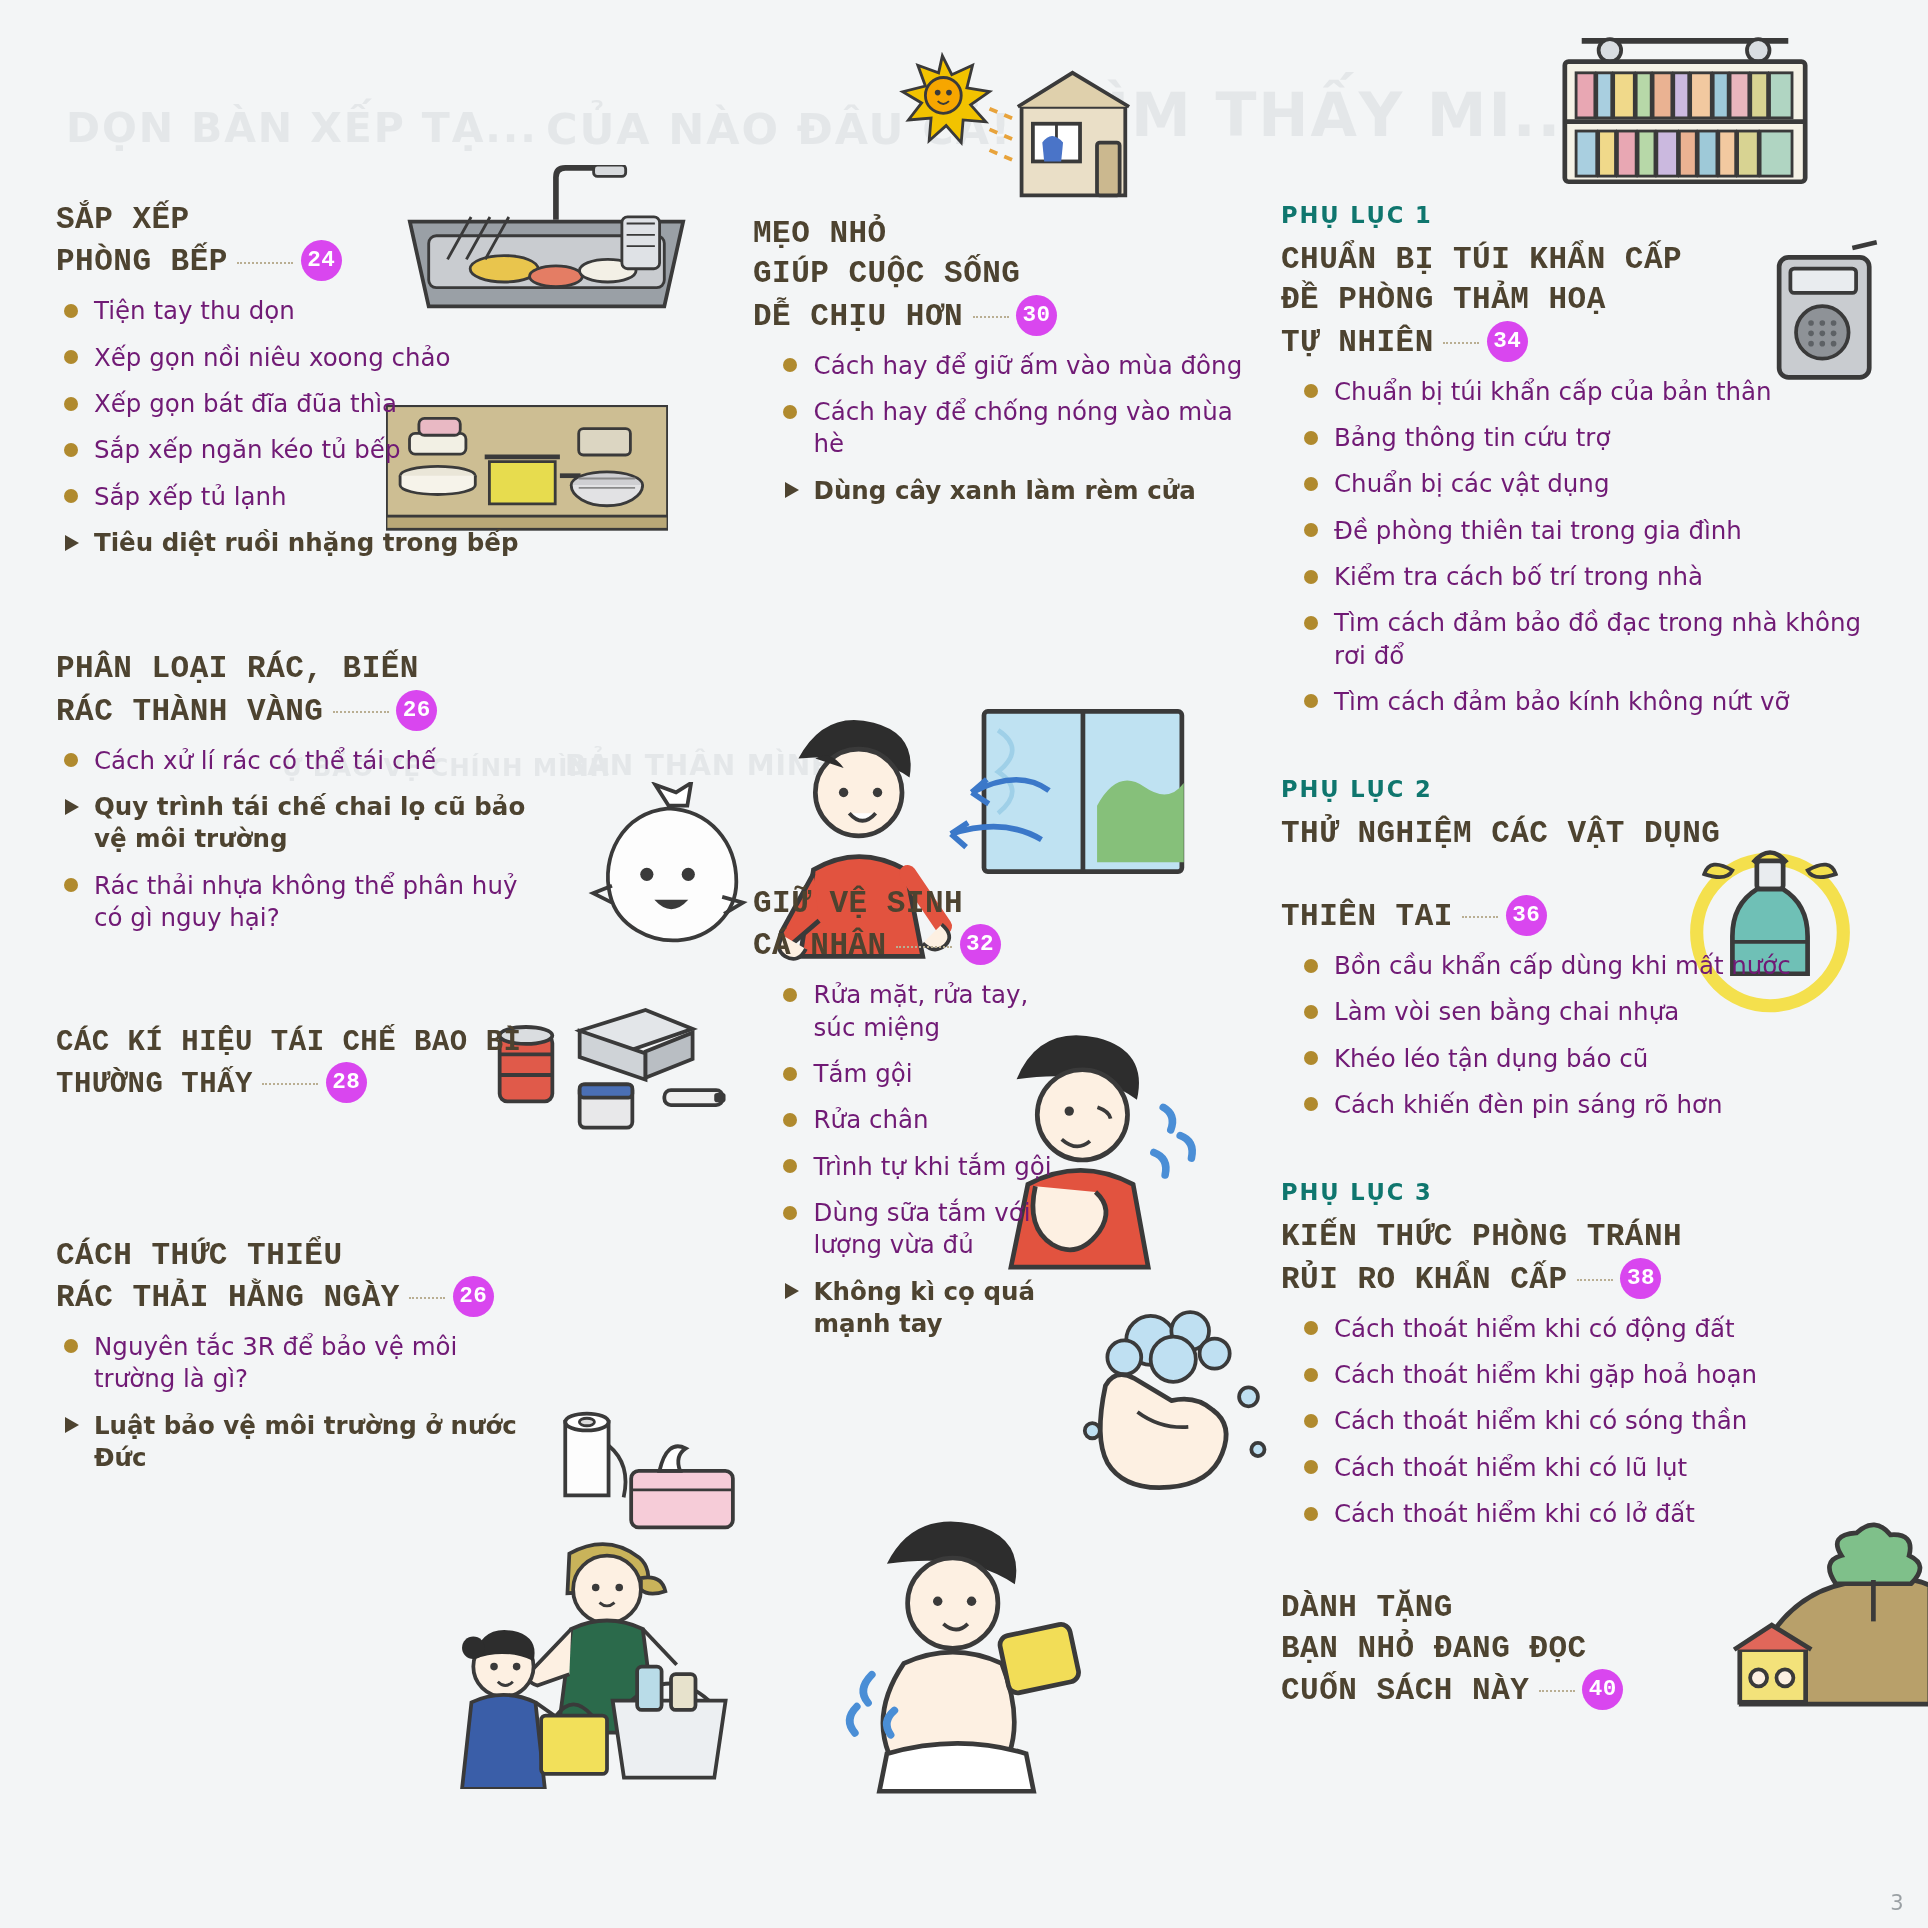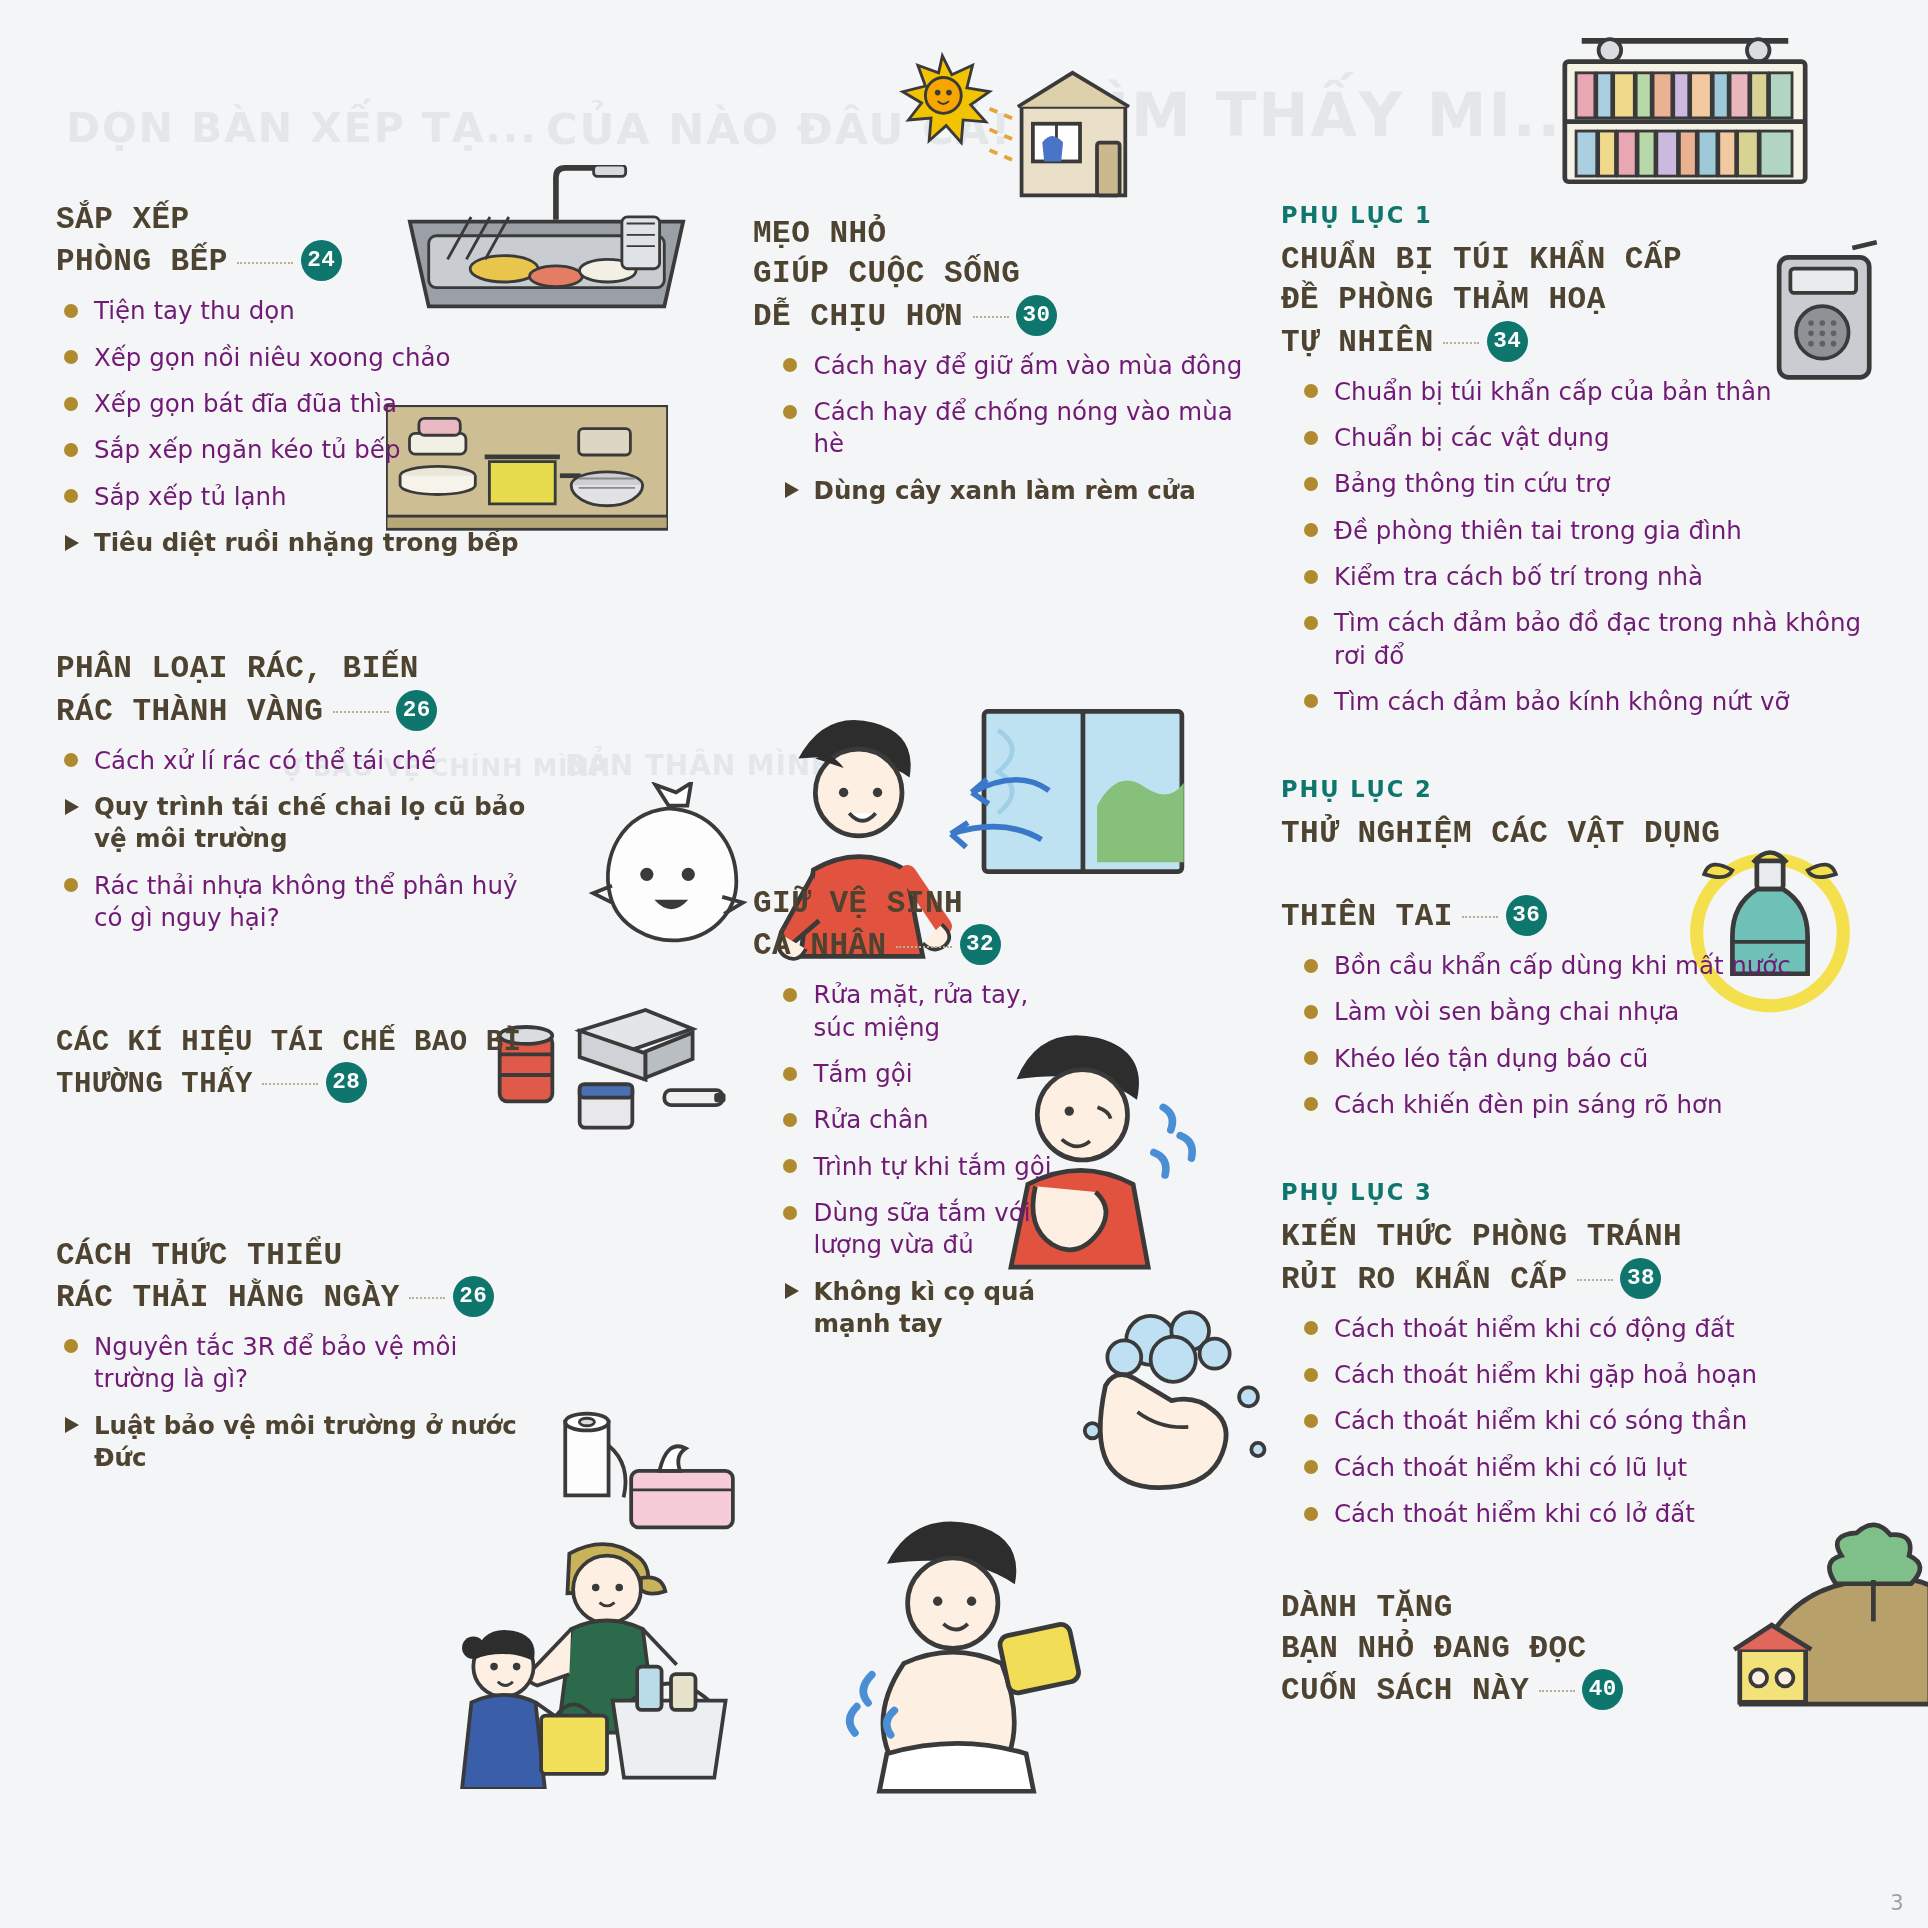--- a/index.html
+++ b/index.html
@@ -44,21 +44,21 @@
     border-bottom:2.8px dotted #b9ae92;
     width:56px;
     vertical-align:6.6px;
     margin:0 7.5px 0 9.4px;
   }
   .dots.short{width:36px;}
   .pagenum{
     display:inline-block;
     width:41px;height:41px;line-height:41px;
     border-radius:50%;
-    background:#0f766e;
+    background:#d946ef;
     color:#fff;
     text-align:center;
     font-size:22.6px;
     font-weight:700;
     vertical-align:3.8px;
   }
   ul.items{list-style:none;margin:5.6px 0 0 0;padding:0;}
   ul.items li{
     position:relative;
     padding-left:38px;
@@ -424,22 +424,22 @@
 
     <div class="section">
       <div class="kicker">PHỤ LỤC 1</div>
       <h2 class="heading">
         <span>CHUẨN BỊ TÚI KHẨN CẤP</span><br>
         <span>ĐỀ PHÒNG THẢM HOẠ</span><br>
         <span>TỰ NHIÊN</span><span class="dots short"></span><span class="pagenum">34</span>
       </h2>
       <ul class="items" style="margin-left:15px;">
         <li><span class="bul"></span><span>Chuẩn bị túi khẩn cấp của bản thân</span></li>
+        <li><span class="bul"></span><span>Bảng thông tin cứu trợ</span></li>
         <li><span class="bul"></span><span>Chuẩn bị các vật dụng</span></li>
-        <li><span class="bul"></span><span>Bảng thông tin cứu trợ</span></li>
         <li><span class="bul"></span><span>Đề phòng thiên tai trong gia đình</span></li>
         <li><span class="bul"></span><span>Kiểm tra cách bố trí trong nhà</span></li>
         <li><span class="bul"></span><span>Tìm cách đảm bảo đồ đạc trong nhà không rơi đổ</span></li>
         <li><span class="bul"></span><span>Tìm cách đảm bảo kính không nứt vỡ</span></li>
       </ul>
     </div>
 
     <div class="section" style="margin-top:58px;">
       <div class="kicker">PHỤ LỤC 2</div>
       <h2 class="heading">

